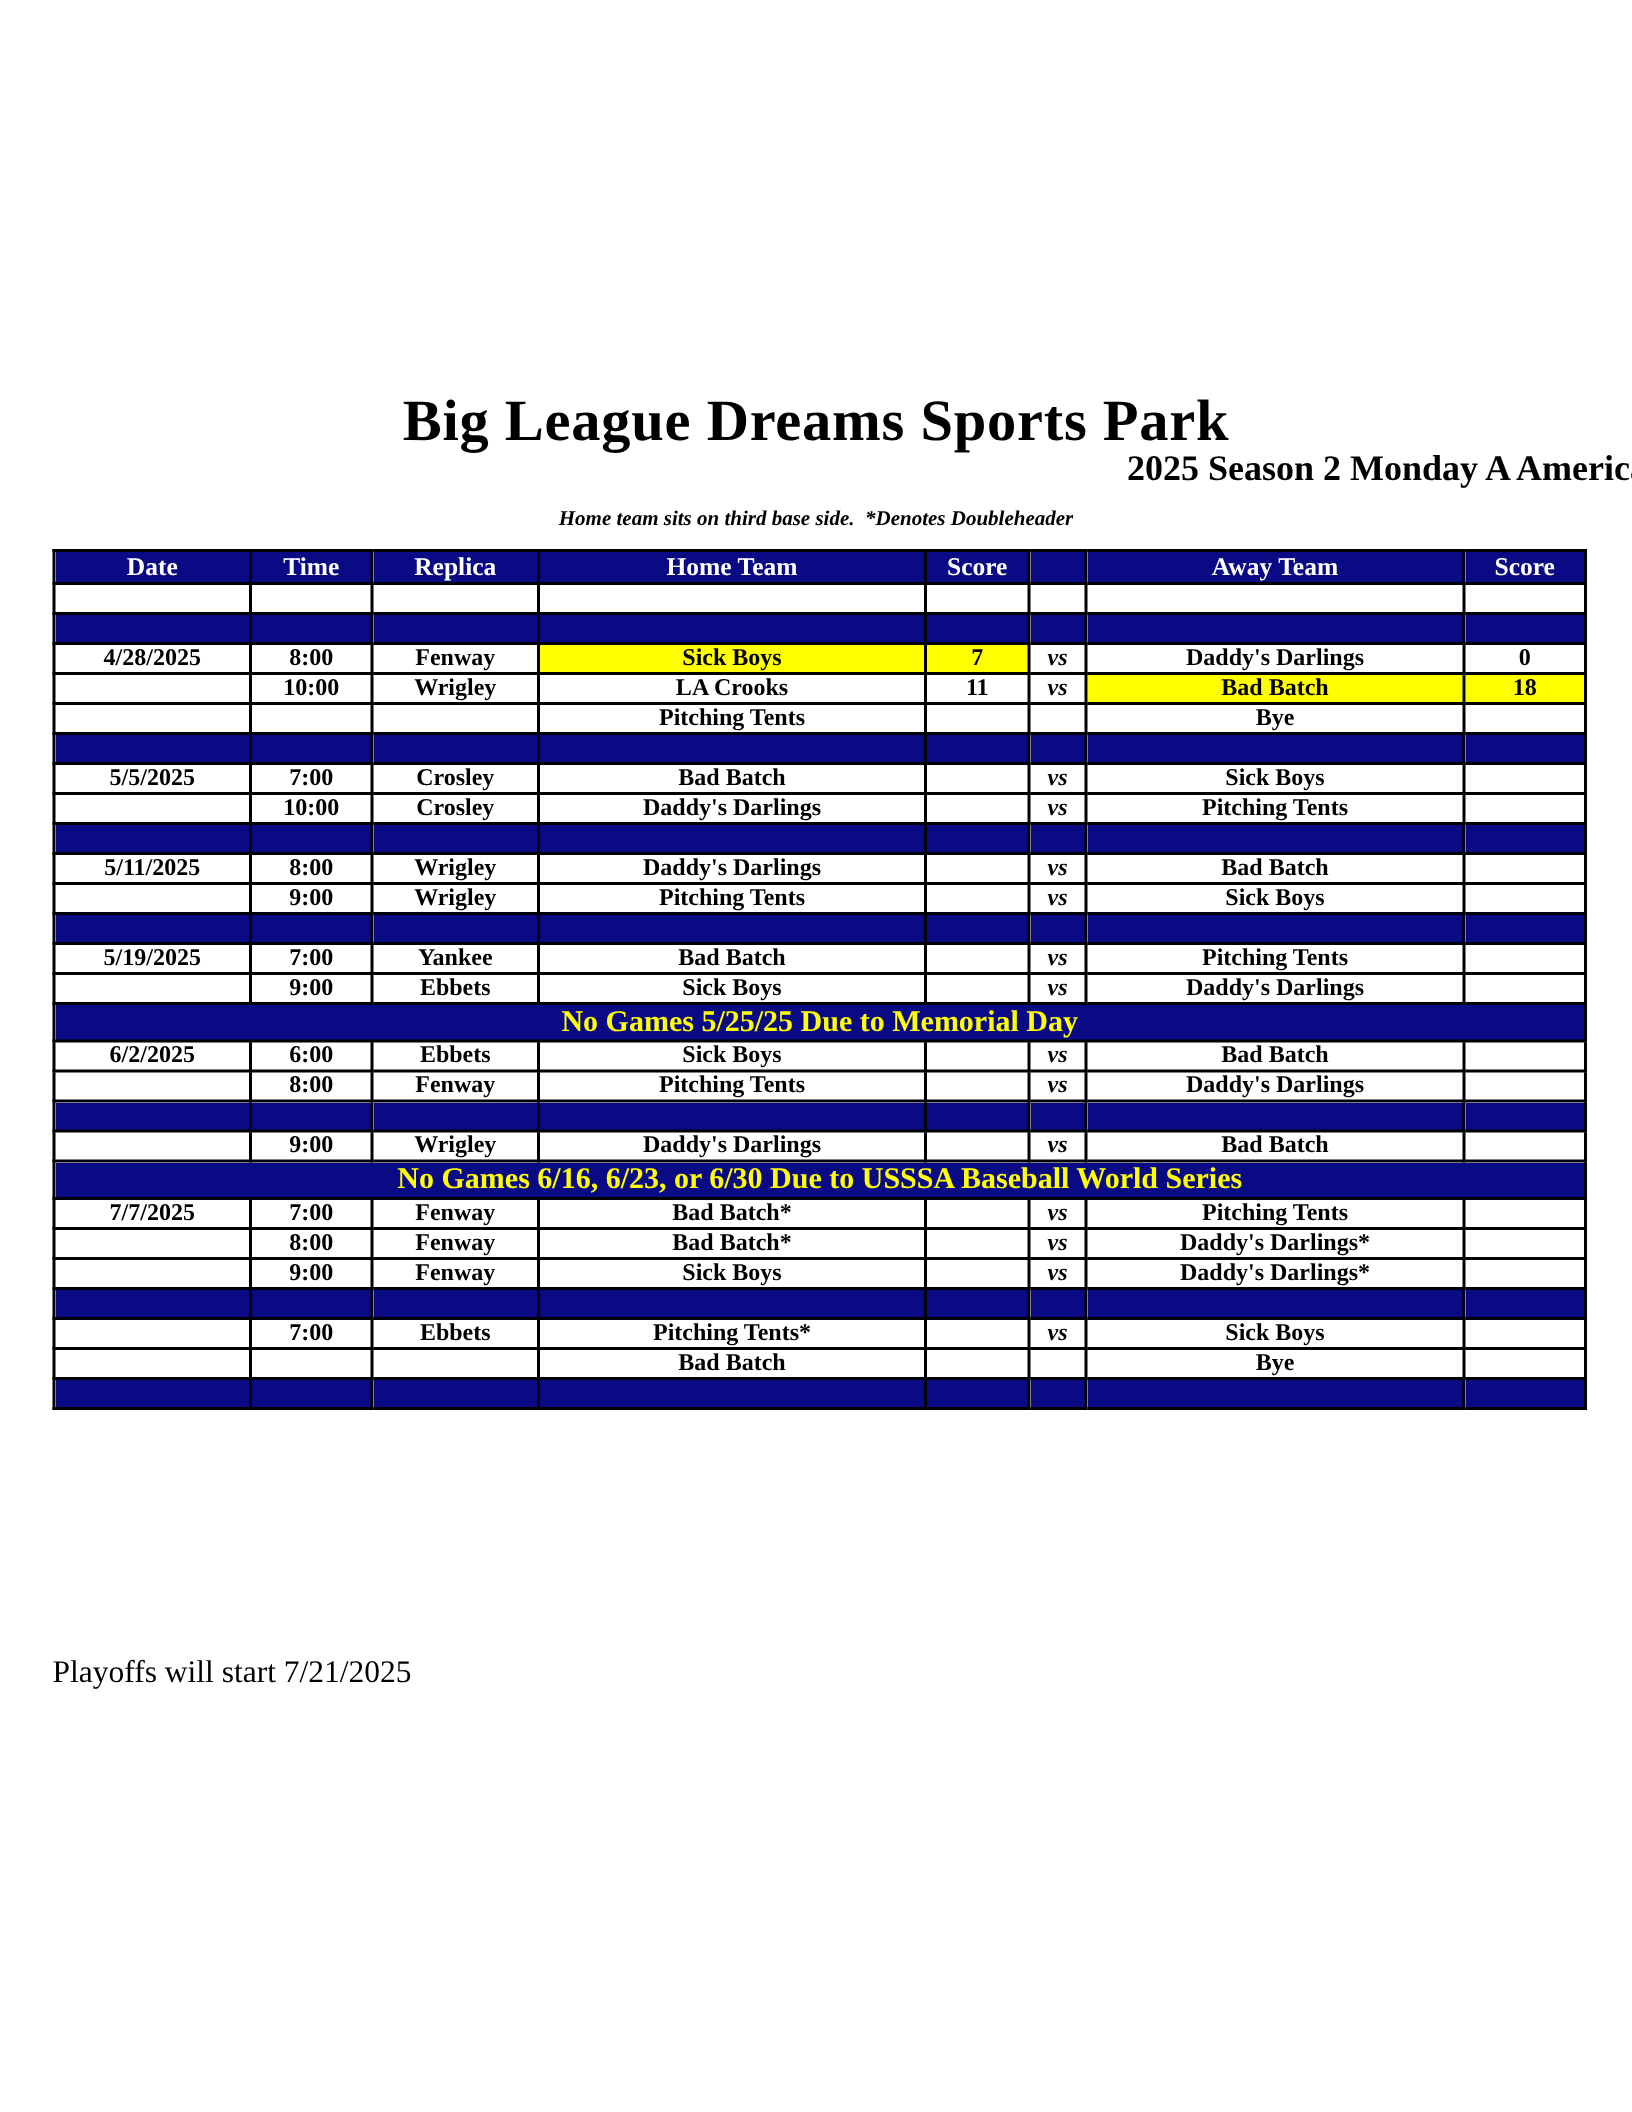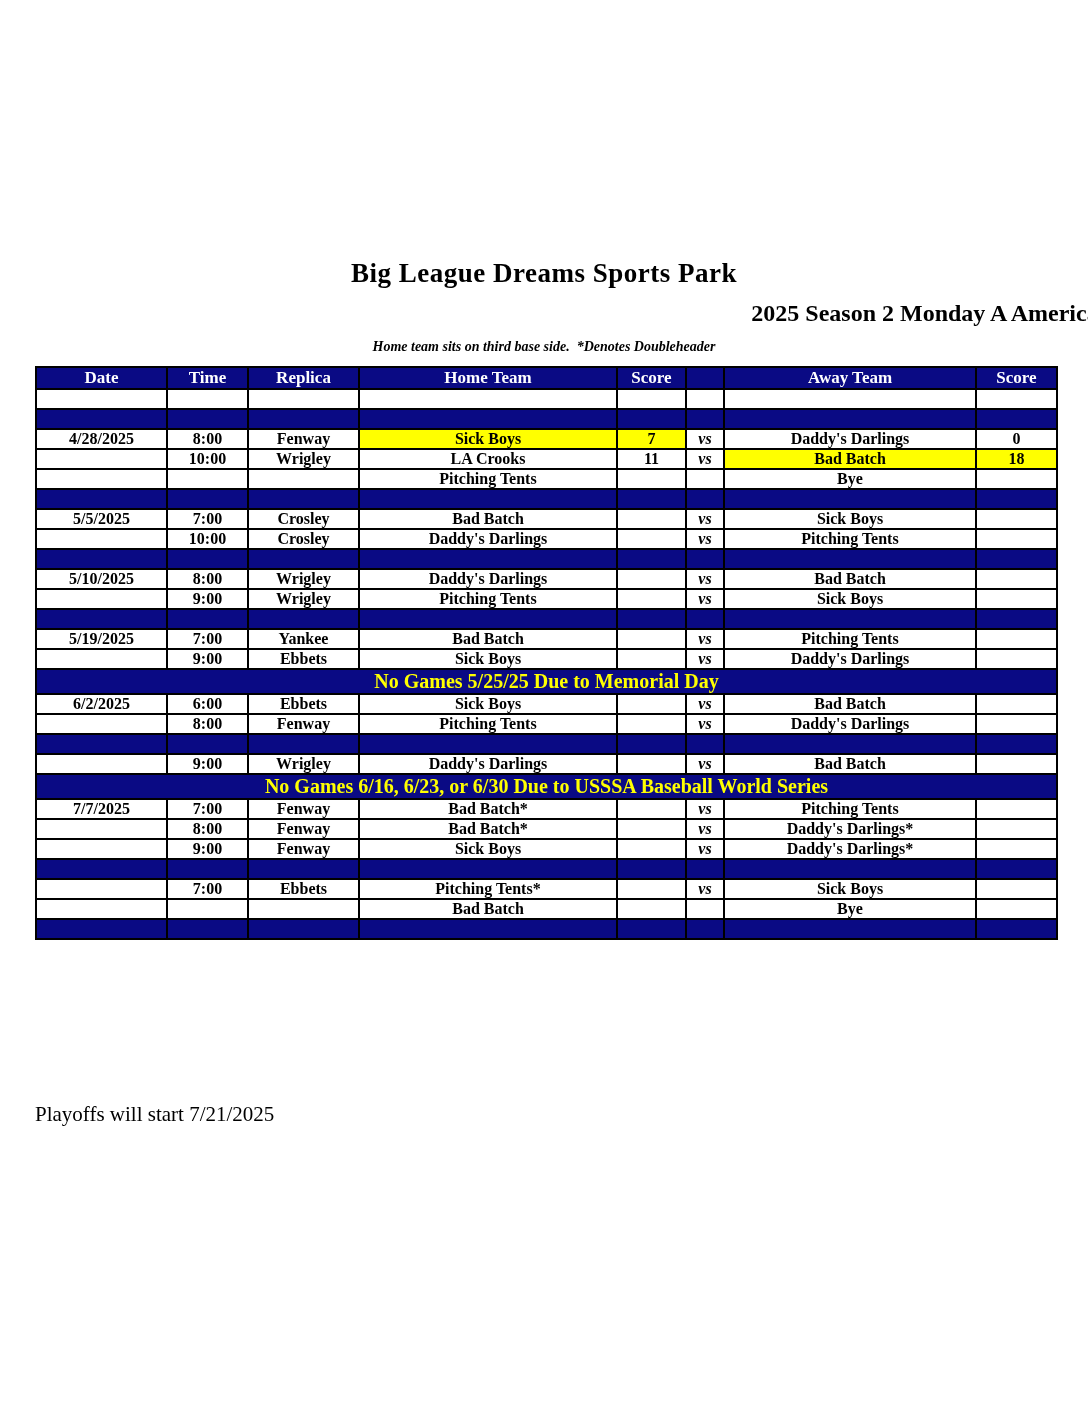--- a/index.html
+++ b/index.html
@@ -16,21 +16,21 @@
     width: 1088px;
     height: 1408px;
     overflow: hidden;
   }
   .doc-title {
     position: absolute;
     top: 258px;
     left: 0;
     width: 100%;
     text-align: center;
-    font-size: 27px;
+    font-size: 39px;
     font-weight: bold;
     color: #000000;
     letter-spacing: 0.5px;
   }
   .doc-subtitle {
     position: absolute;
     top: 300px;
     left: 0;
     width: 100%;
     text-align: right;
@@ -214,21 +214,21 @@
           <td></td>
           <td></td>
           <td></td>
           <td></td>
           <td></td>
           <td></td>
           <td></td>
           <td></td>
         </tr>
         <tr>
-          <td>5/10/2025</td>
+          <td>5/11/2025</td>
           <td>8:00</td>
           <td>Wrigley</td>
           <td>Daddy's Darlings</td>
           <td></td>
           <td class="vs-cell">vs</td>
           <td>Bad Batch</td>
           <td></td>
         </tr>
         <tr>
           <td></td>

